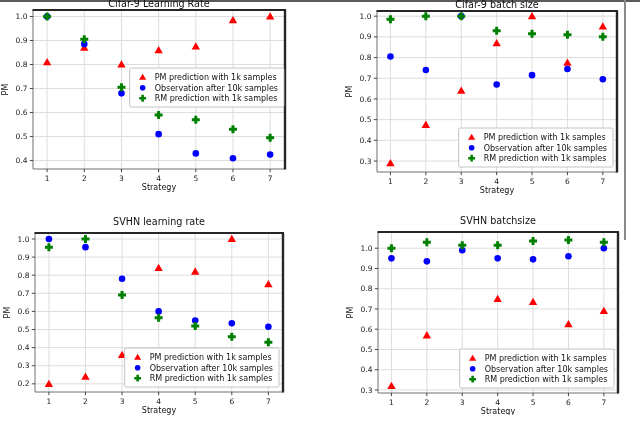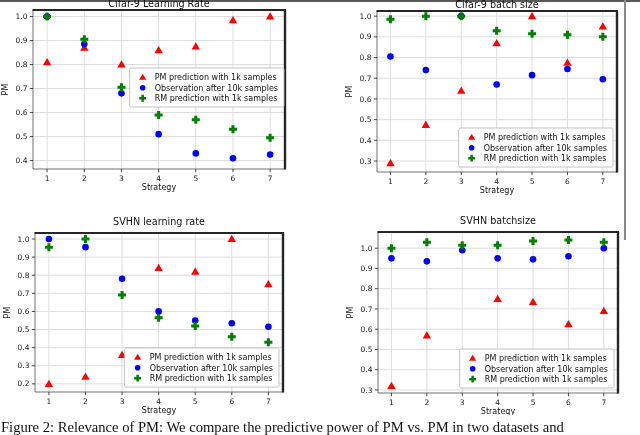--- a/index.html
+++ b/index.html
@@ -401,14 +401,13 @@
         <rect x="139.64999999999998" y="149" width="154.35000000000002" height="39" fill="#ffffff" stroke="#b5b5b5" stroke-width="0.8" rx="1.5"></rect>
         <path fill="#ff0000" d="M 152.64999999999998,154.63 L 156.21999999999997,160.83499999999998 L 149.07999999999998,160.83499999999998 Z"></path>
         <text x="164.64999999999998" y="161" font-size="8" fill="#111" font-family="DejaVu Sans, sans-serif">PM prediction with 1k samples</text>
         <circle fill="#0000ff" cx="152.64999999999998" cy="168.7" r="2.8049999999999997"></circle>
         <text x="164.64999999999998" y="171.5" font-size="8" fill="#111" font-family="DejaVu Sans, sans-serif">Observation after 10k samples</text>
         <path fill="#008000" d="M 151.37499999999997,175.79999999999998 h2.55 v2.125 h2.125 v2.55 h-2.125 v2.125 h-2.55 v-2.125 h-2.125 v-2.55 h2.125 Z"></path>
         <text x="164.64999999999998" y="182" font-size="8" fill="#111" font-family="DejaVu Sans, sans-serif">RM prediction with 1k samples</text>
       </g>
     </svg>
 
-  <div class="caption">Figure 2: Relevance of PM: We compare the predictive power of PM vs. PM in two datasets and</div>
 </div>
 
 </body></html>

